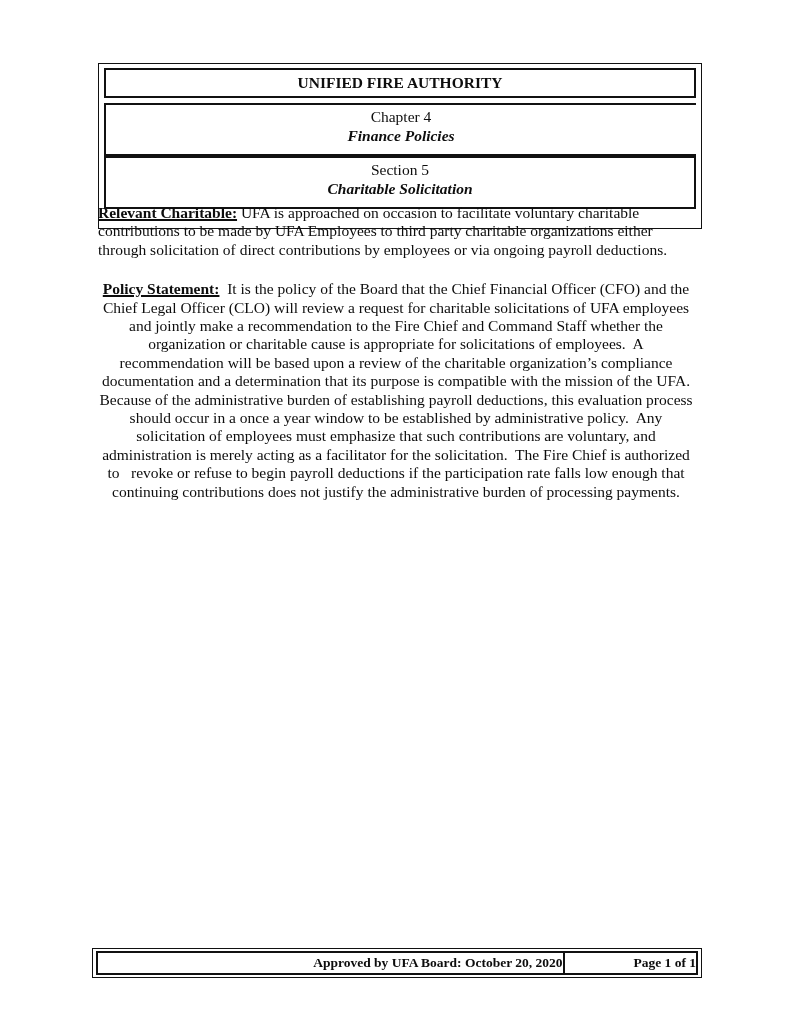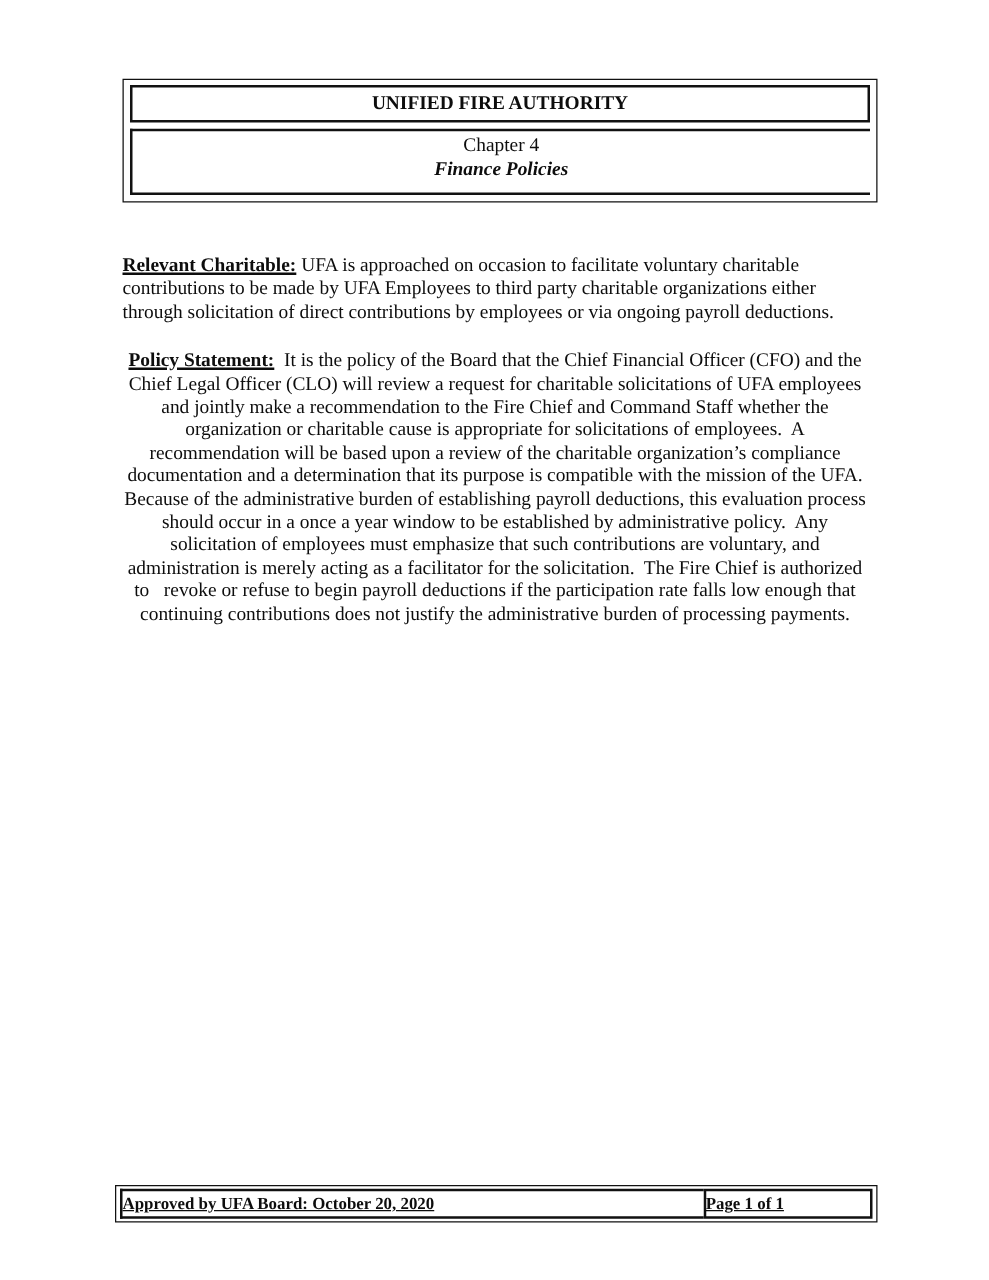--- a/index.html
+++ b/index.html
@@ -13,21 +13,21 @@
     overflow: hidden;
   }
 
   
   .hdr-outer {
     position: absolute;
     left: 98px;
     top: 63px;
     width: 604px;
     border: 1px solid #111;
-    padding: 4px 5px 5px 5px;
+    padding: 4px 5px 19px 5px;
     background: #fff;
   }
   .hdr-title-box {
     border: 2px solid #111;
     text-align: center;
     padding: 3px 0 4px 0;
     font-weight: bold;
     font-size: 15.5px;
     line-height: 19px;
   }
@@ -67,42 +67,45 @@
     left: 92px;
     top: 948px;
     width: 610px;
     border: 1px solid #111;
     padding: 2px 3px;
     background: #fff;
   }
   .ftr-row { display: flex; }
   .ftr-cell {
     border: 2px solid #111;
-    text-align: left;
+    text-align: right;
     font-weight: bold;
     font-size: 13.5px;
     line-height: 17px;
     padding: 1px 0 2px 0;
-    text-decoration: underline;
   }
   .ftr-cell.left  { flex: 0 0 77.5%; border-right: none; }
   .ftr-cell.right { flex: 1 1 auto; }
 </style>
 </head>
 <body>
 
 <div class="hdr-outer">
   <div class="hdr-title-box">
     <div>UNIFIED FIRE AUTHORITY</div>
   </div>
   <div class="hdr-gap"></div>
   <div class="hdr-row">
     <div class="hdr-cell left">
       <div>Chapter 4</div>
       <div class="sub">Finance Policies</div>
+    </div>
+    <div class="hdr-cell right">
+      <div>Section 5</div>
+      <div class="sub">Charitable Solicitation</div>
     </div>
   </div>
 </div>
 
 <div class="doc-body">
   <div class="para"><span class="lead">Relevant Charitable:</span><span> UFA is approached on occasion to facilitate voluntary charitable contributions to be made by UFA Employees to third party charitable organizations either through solicitation of direct contributions by employees or via ongoing payroll deductions.</span></div>
 
   <div class="para"><span class="lead">Policy Statement:</span><span>  It is the policy of the Board that the Chief Financial Officer (CFO) and the Chief Legal Officer (CLO) will review a request for charitable solicitations of UFA employees and jointly make a recommendation to the Fire Chief and Command Staff whether the organization or charitable cause is appropriate for solicitations of employees.  A recommendation will be based upon a review of the charitable organization’s compliance documentation and a determination that its purpose is compatible with the mission of the UFA.  Because of the administrative burden of establishing payroll deductions, this evaluation process should occur in a once a year window to be established by administrative policy.  Any solicitation of employees must emphasize that such contributions are voluntary, and administration is merely acting as a facilitator for the solicitation.  The Fire Chief is authorized to   revoke or refuse to begin payroll deductions if the participation rate falls low enough that continuing contributions does not justify the administrative burden of processing payments.</span></div>
 </div>
 

